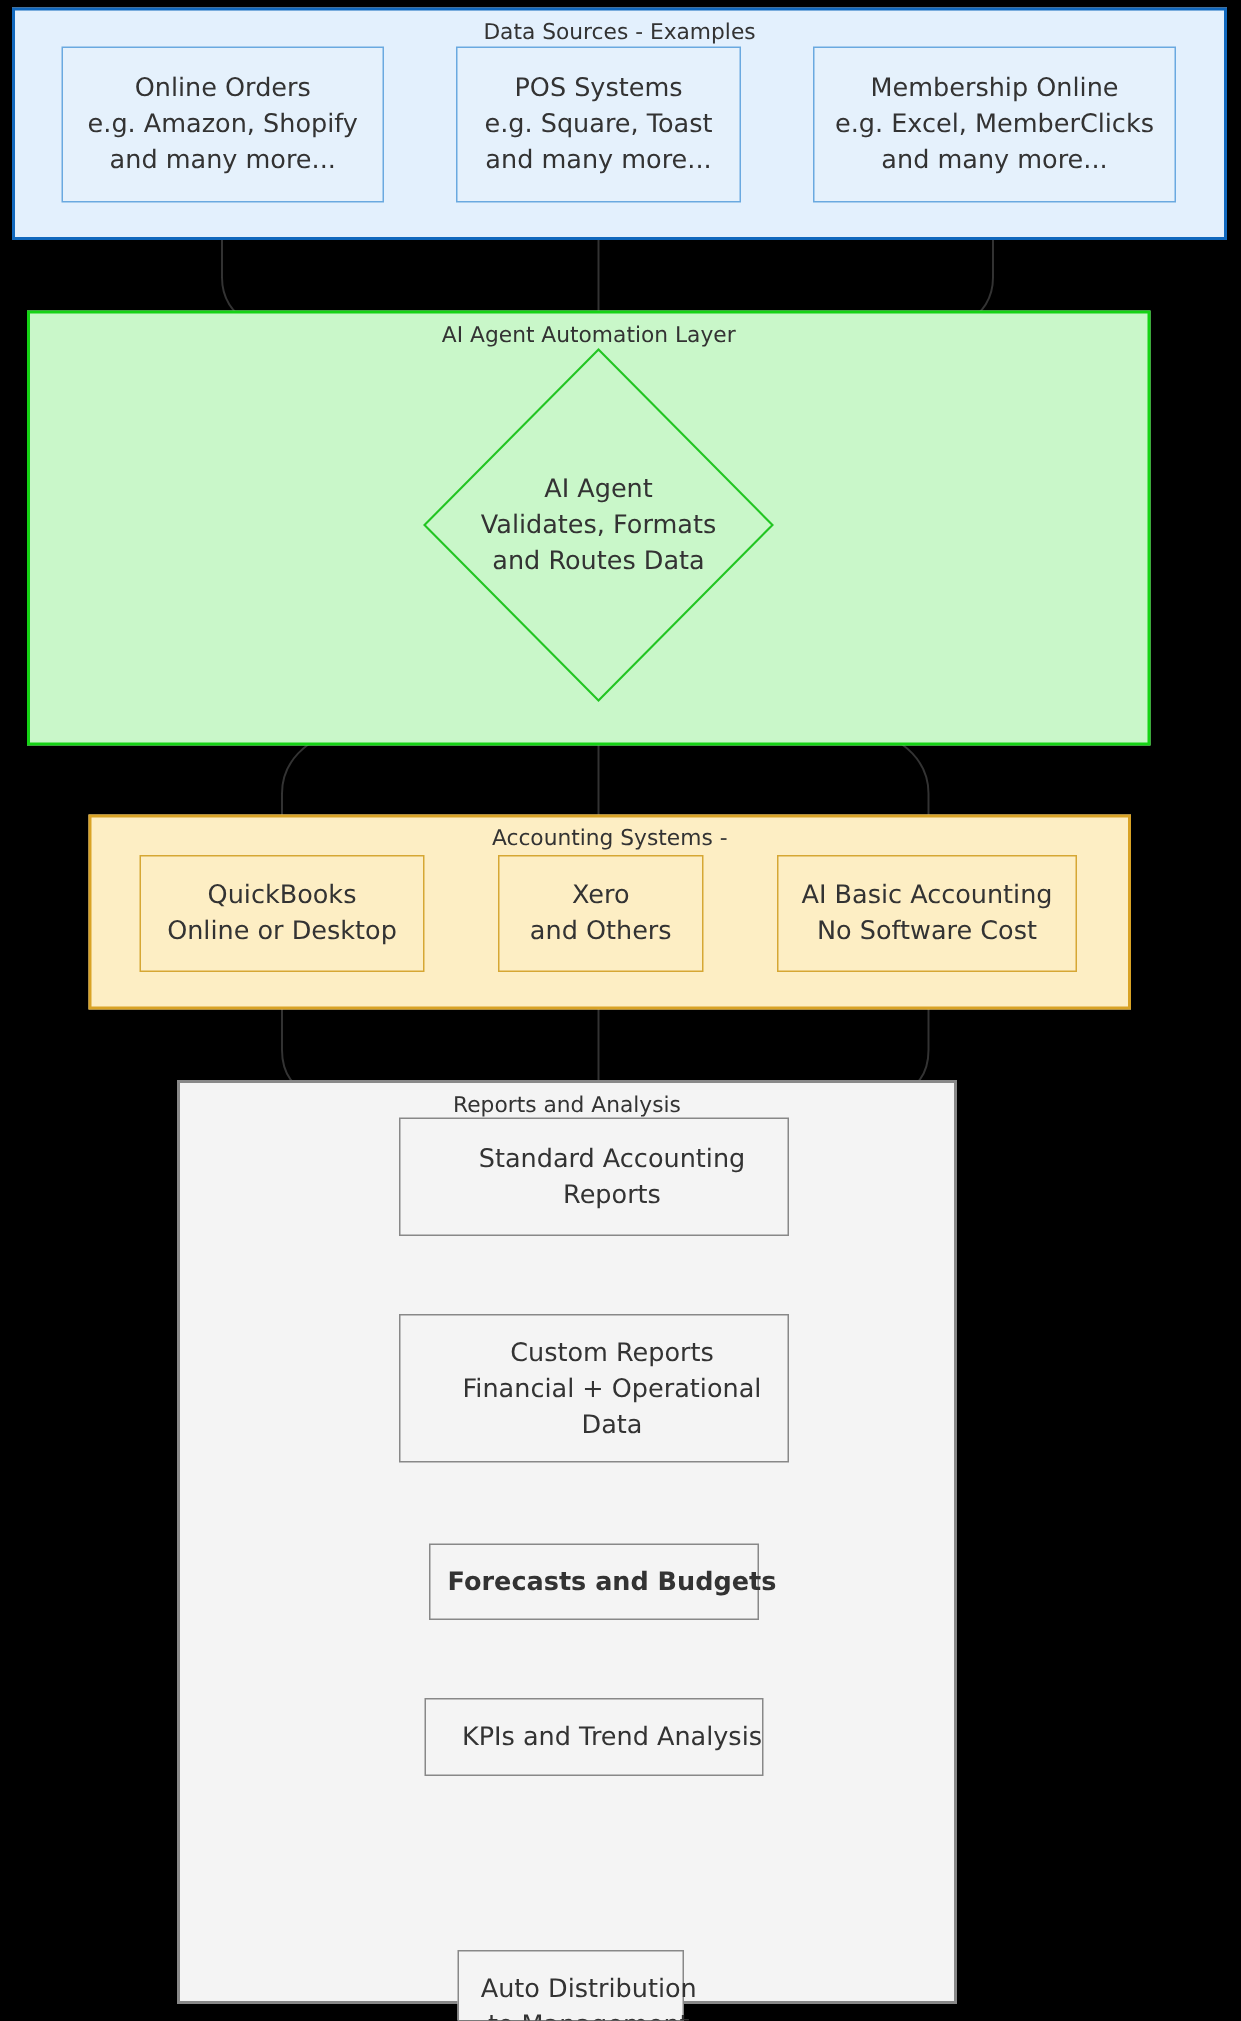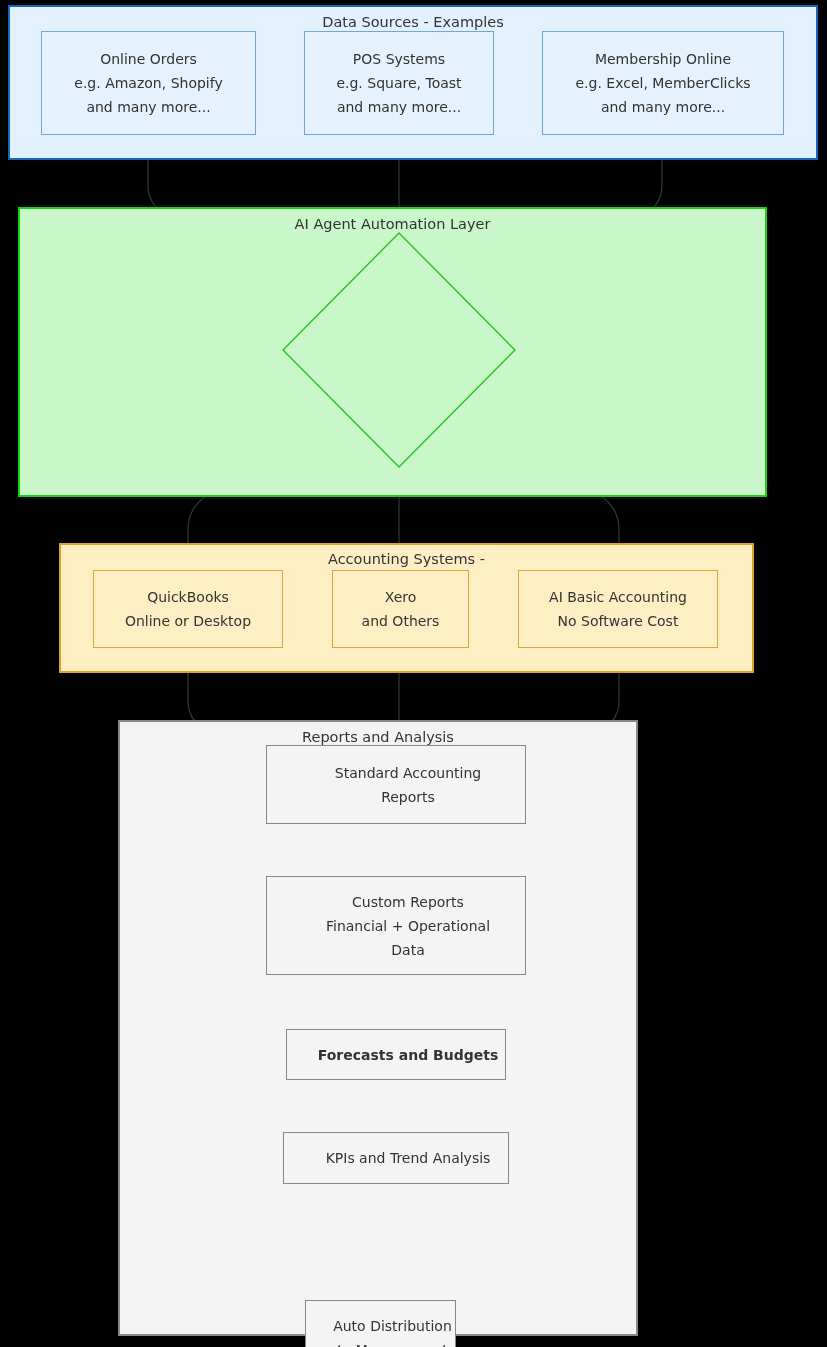--- a/index.html
+++ b/index.html
@@ -37,21 +37,21 @@
   }
   .node {
     position: absolute;
     box-sizing: border-box;
     border-width: 1px;
     border-style: solid;
     display: flex;
     flex-direction: column;
     align-items: center;
     justify-content: center;
-    font-size: 14px;
+    font-size: 17px;
     line-height: 24px;
     color: #333333;
     text-align: center;
   }
   .node .ln { display: block; white-space: nowrap; }
 
   
   #sg-sources {
     left: 8px; top: 5px; width: 810px; height: 155px;
     background: #e3f0fd;
@@ -171,20 +171,25 @@
   <span class="ln">and many more...</span>
 </div>
 
 <div class="subgraph" id="sg-ai">
   <div class="subgraph-title">AI Agent Automation Layer</div>
 </div>
 <div class="node" id="node-ai-agent">
   <svg class="diamond-svg" viewBox="0 0 234 236" xmlns="http://www.w3.org/2000/svg" preserveAspectRatio="none">
     <polygon points="117,1 233,118 117,235 1,118" fill="#c9f7c9" stroke="#22c522" stroke-width="1.4"></polygon>
   </svg>
+  <div class="diamond-text">
+    <span class="ln">AI Agent</span>
+    <span class="ln">Validates, Formats</span>
+    <span class="ln">and Routes Data</span>
+  </div>
 </div>
 
 <div class="subgraph" id="sg-accounting">
   <div class="subgraph-title">Accounting Systems -</div>
 </div>
 <div class="node acct-node" id="node-quickbooks">
   <span class="ln">QuickBooks</span>
   <span class="ln">Online or Desktop</span>
 </div>
 <div class="node acct-node" id="node-xero">

